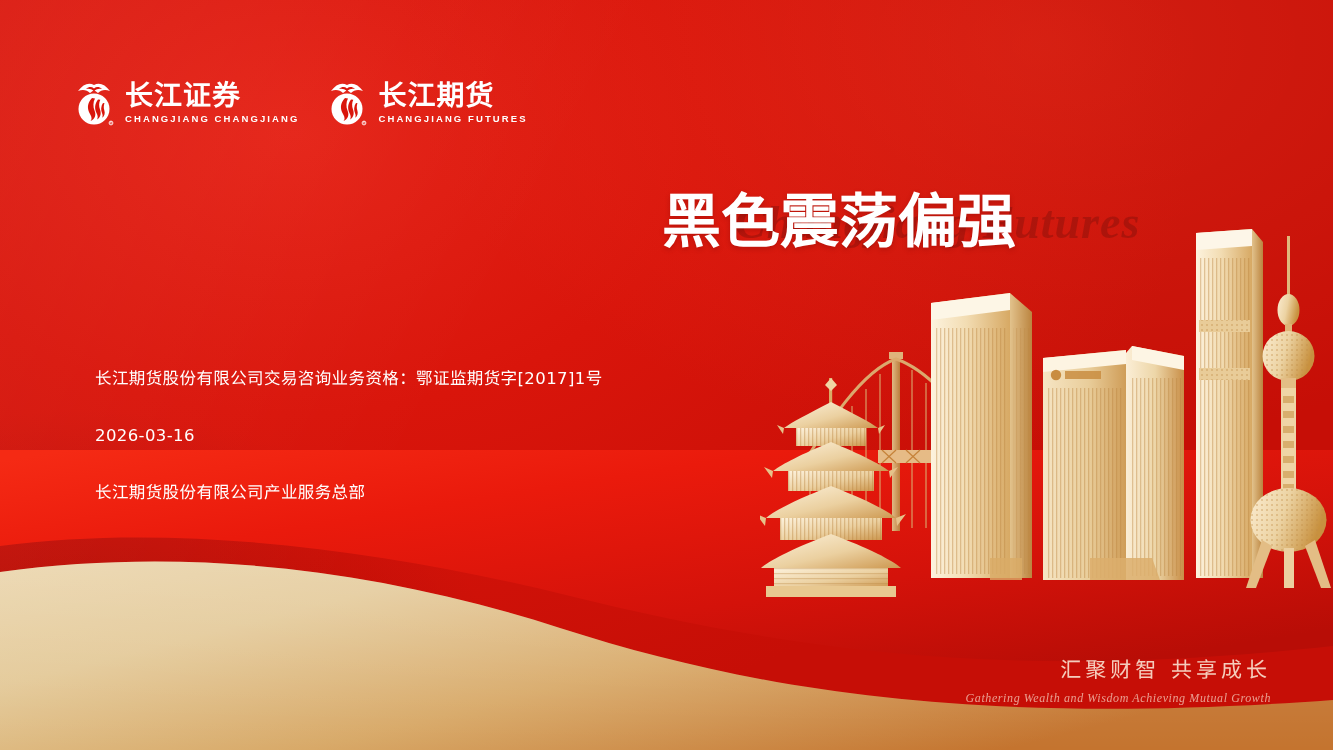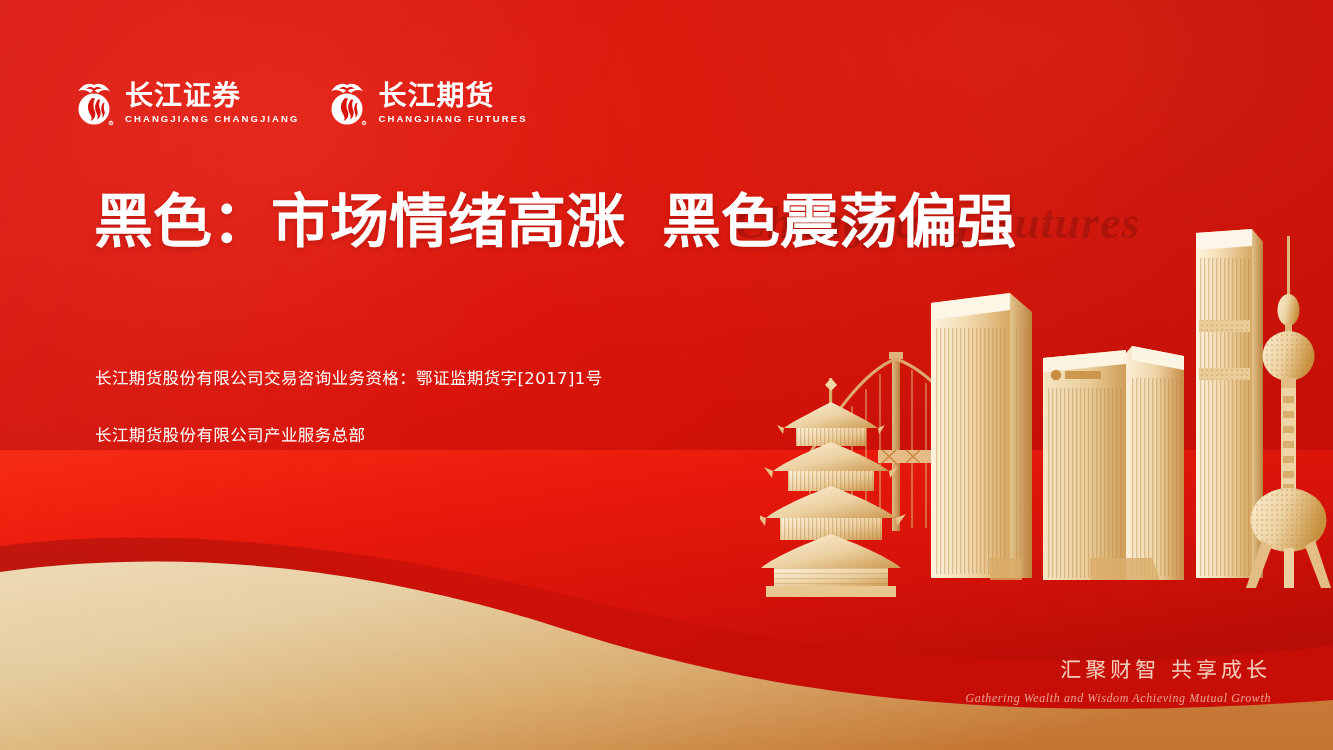--- a/index.html
+++ b/index.html
@@ -342,26 +342,26 @@
       </span>
       <span class="logo-text">
         <span class="logo-cn">长江期货</span>
         <span class="logo-en">CHANGJIANG FUTURES</span>
       </span>
     </div>
 
   </div>
 
   <div class="title-wrap">
-    <div class="title title-a">黑色：市场情绪高涨</div>
     <div class="title title-b">黑色震荡偏强</div>
   </div>
 
   <div class="info">
     <div class="info-line gap-lg">长江期货股份有限公司交易咨询业务资格：鄂证监期货字[2017]1号</div>
+    <div class="info-line gap-lg">2026-03-16</div>
     <div class="info-line">长江期货股份有限公司产业服务总部</div>
   </div>
 
   <div class="slogan">
     <div class="slogan-cn">汇聚财智  共享成长</div>
     <div class="slogan-en">Gathering Wealth and Wisdom Achieving Mutual Growth</div>
   </div>
 
 </div>
 

